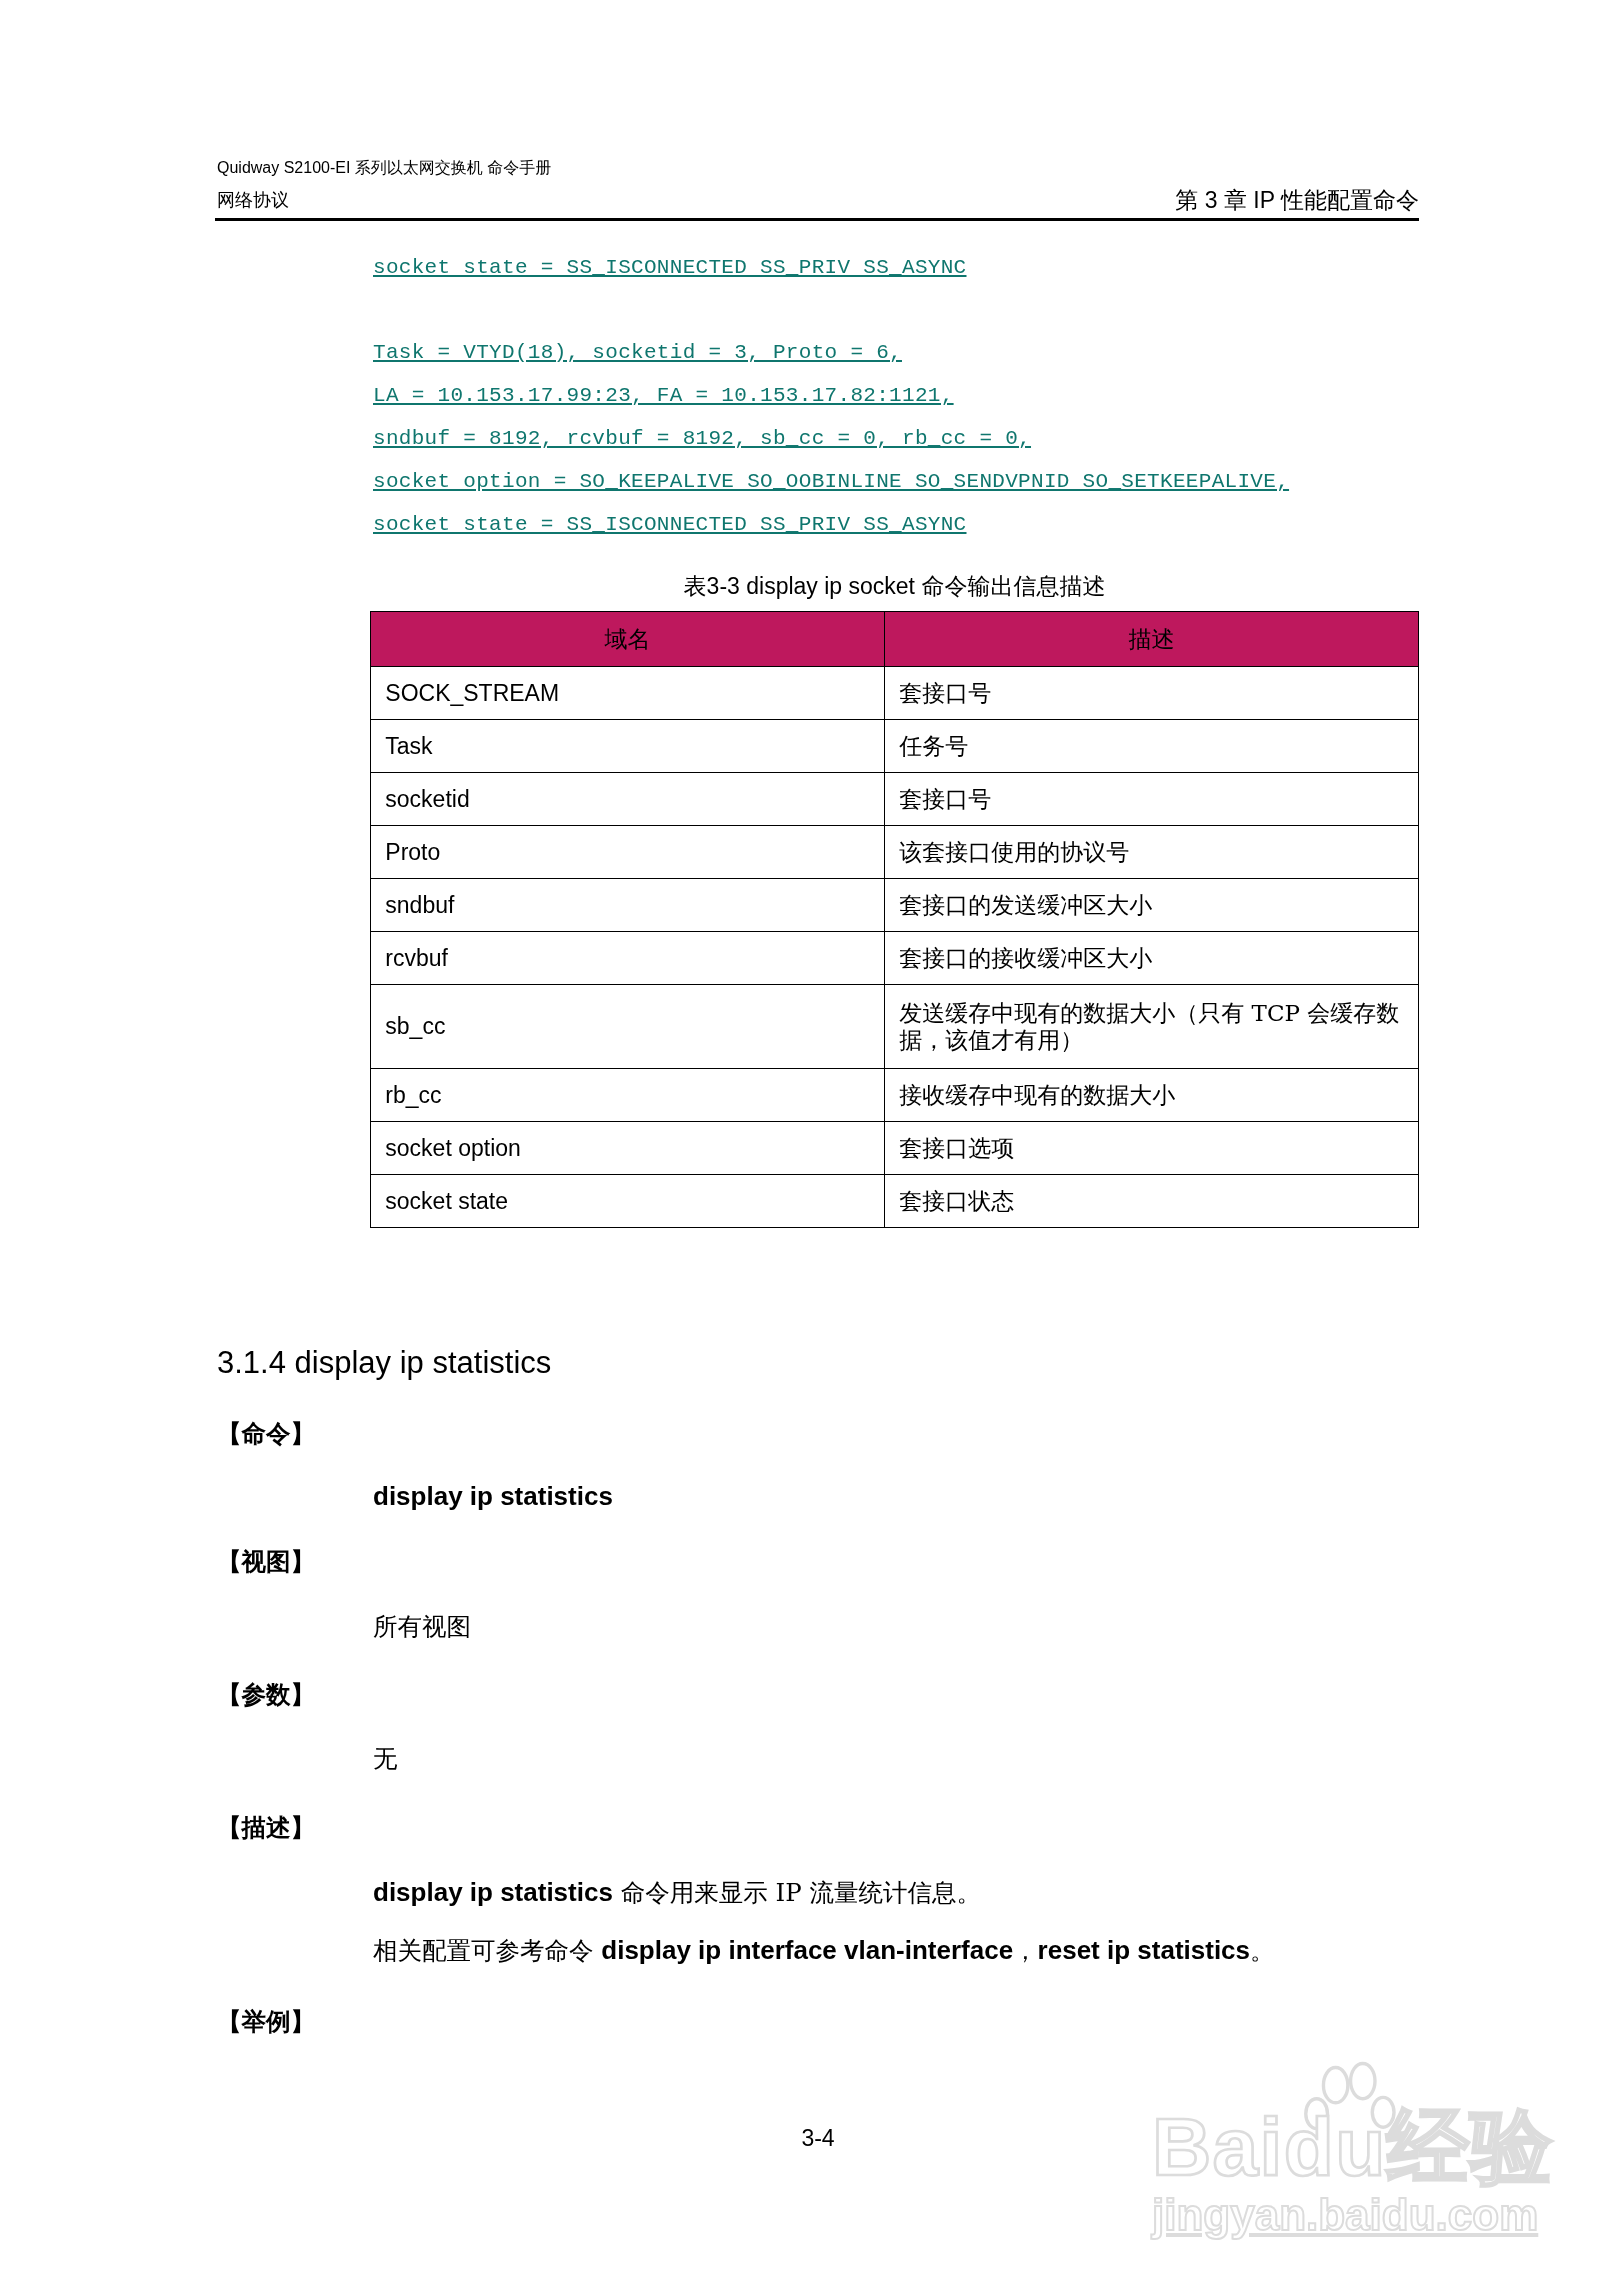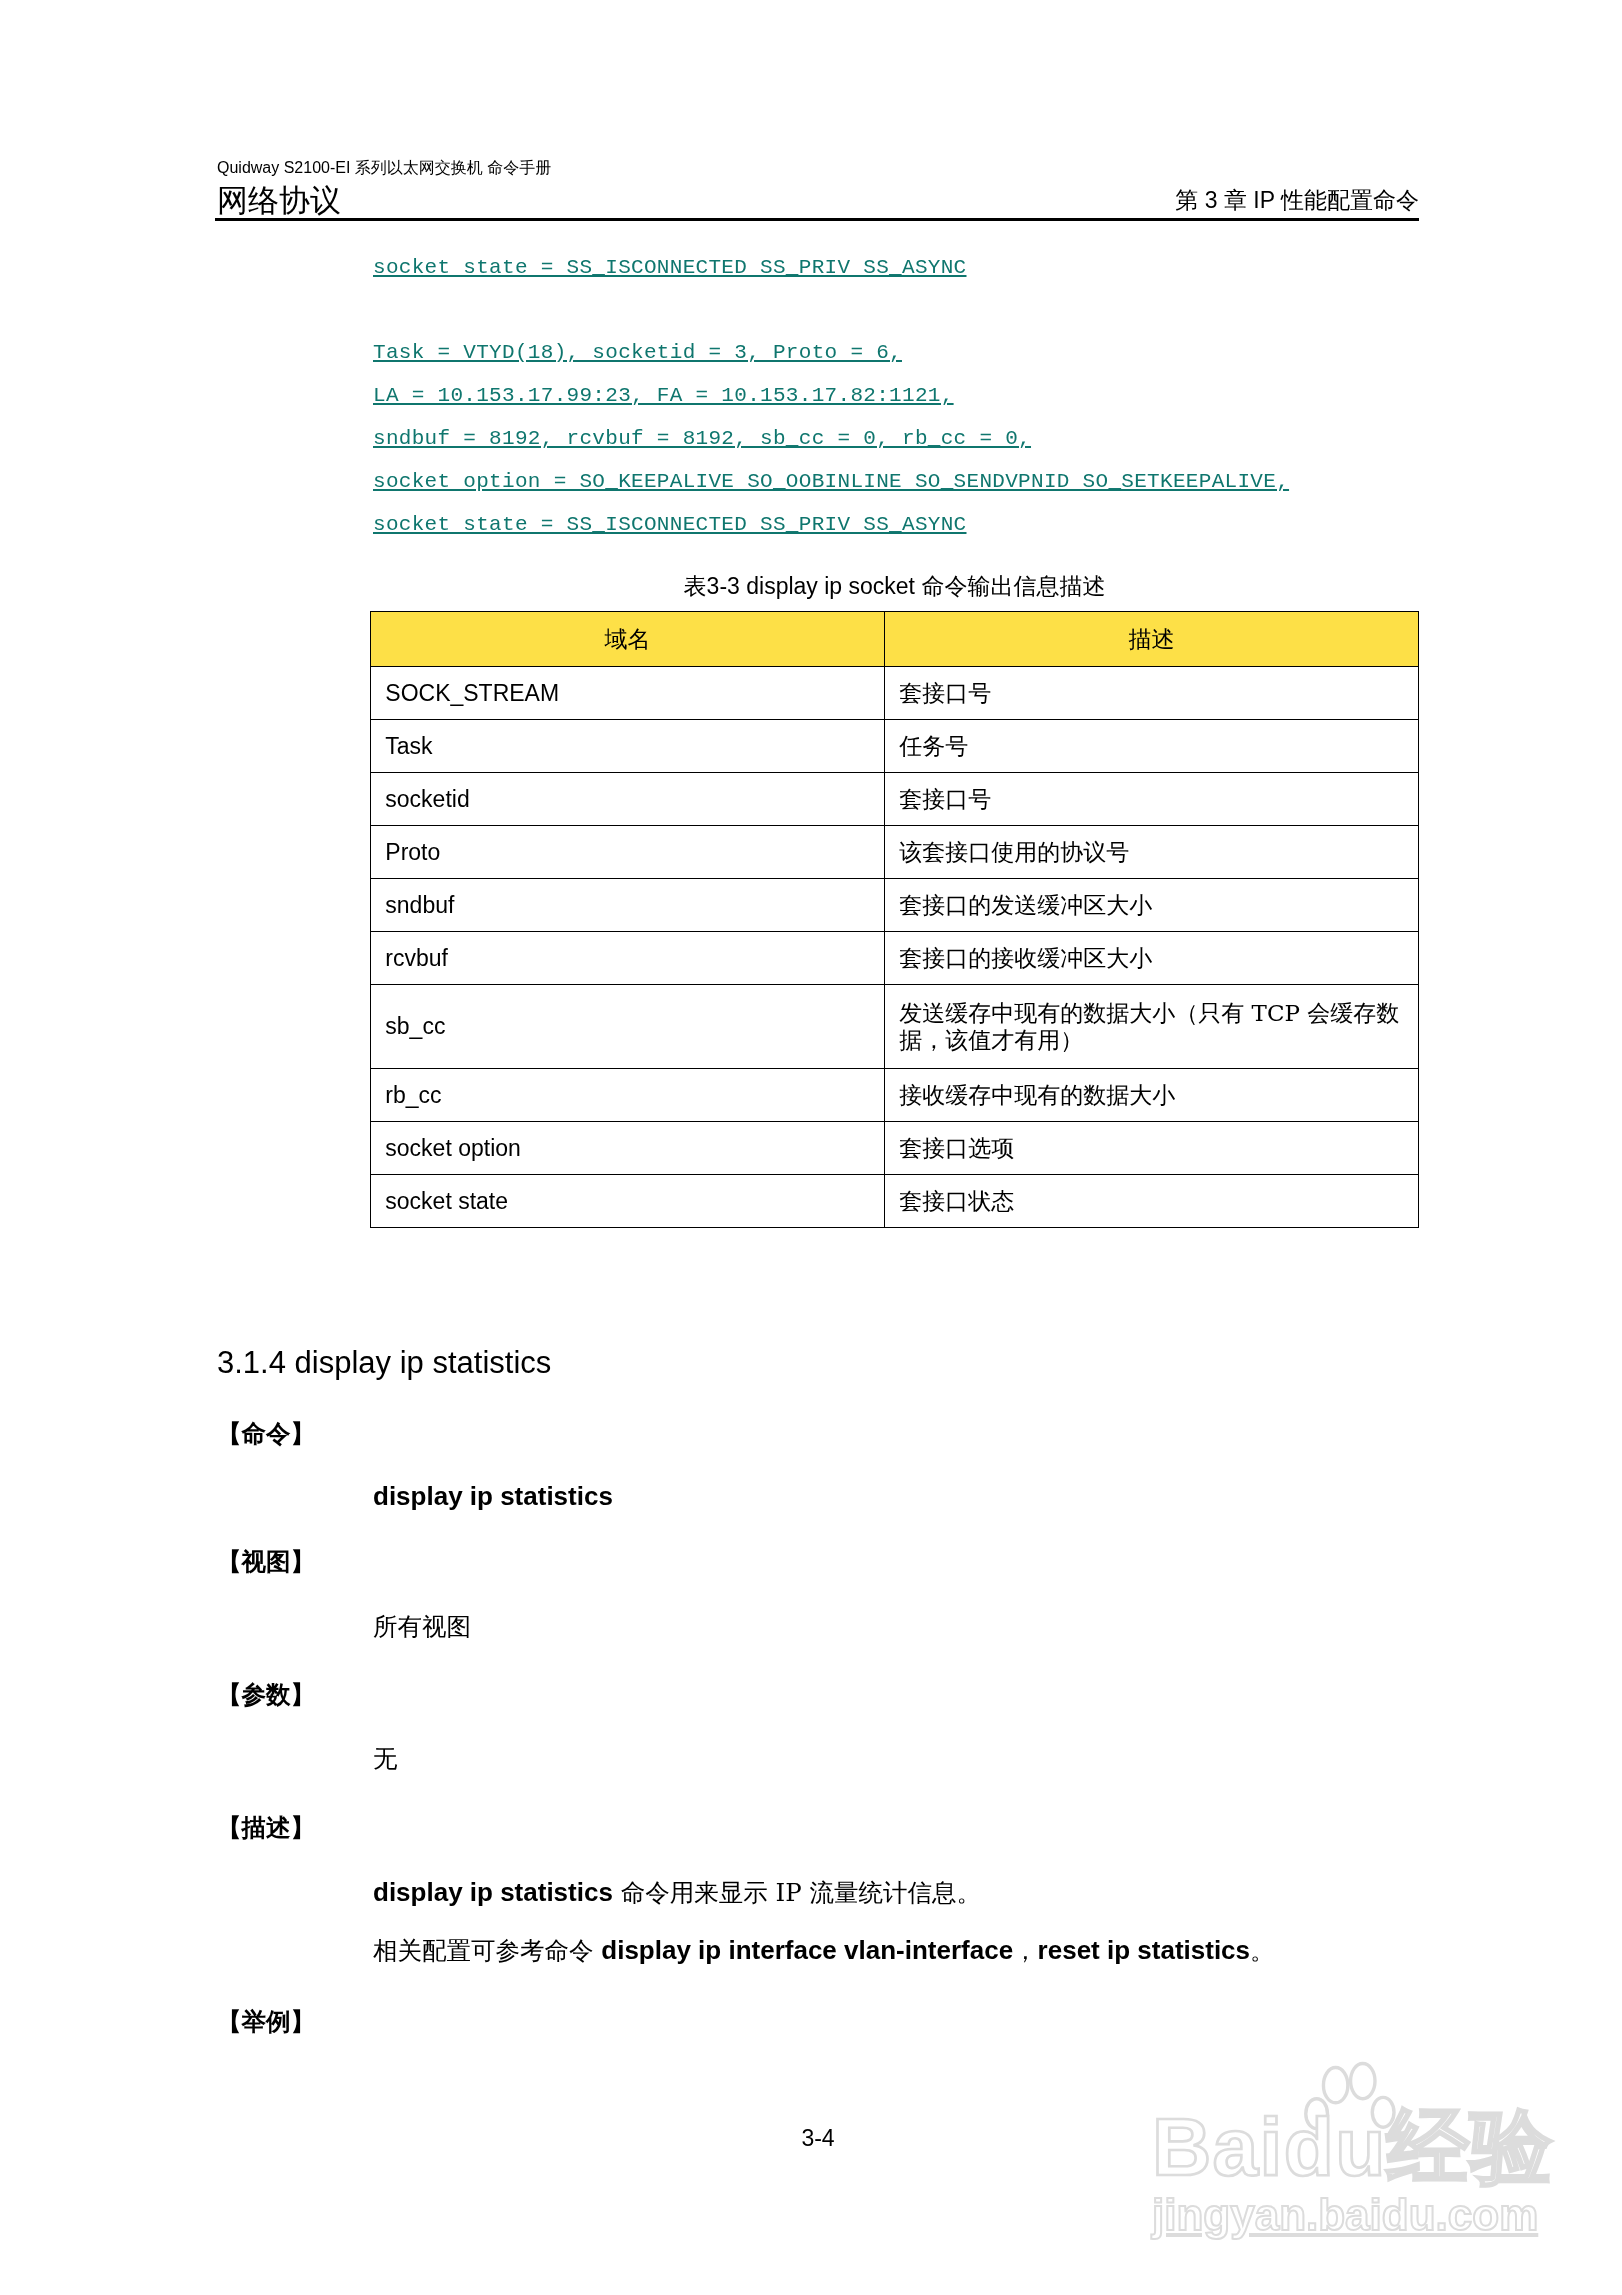--- a/index.html
+++ b/index.html
@@ -4,37 +4,37 @@
   <style>
     html, body { margin: 0; padding: 0; background: #ffffff; }
     body {
       width: 1622px; height: 2295px; position: relative; overflow: hidden;
       font-family: "Liberation Sans", "DejaVu Sans", sans-serif; color: #000;
     }
     .abs { position: absolute; }
 
     
     .hdr-title { left: 217px; top: 154px; font-size: 16px; line-height: 27px; white-space: nowrap; }
-    .hdr-sub   { left: 217px; top: 187px; font-size: 31px; line-height: 27px; white-space: nowrap; }
+    .hdr-sub   { left: 217px; top: 187px; font-size: 18px; line-height: 27px; white-space: nowrap; }
     .hdr-chap  { right: 203px; top: 187px; font-size: 23px; line-height: 27px; white-space: nowrap; }
     .hdr-rule  { left: 215px; top: 218px; width: 1204px; height: 2.7px; background: #000; }
 
     
     .code {
       left: 373px; font-family: "Liberation Mono", "DejaVu Sans Mono", monospace;
       font-size: 21px; line-height: 27px; color: #0f766e; white-space: pre; letter-spacing: 0.3px; text-decoration: underline;
     }
 
     
     .caption { left: 370px; width: 1049px; top: 573px; text-align: center; font-size: 23px; line-height: 27px; }
 
     
     .tbl { left: 370px; top: 611px; width: 1049px; border-collapse: collapse; }
     .tbl th, .tbl td { border: 1.7px solid #000; font-size: 23px; line-height: 27px; vertical-align: middle; }
-    .tbl th { background: #fde047; font-weight: normal; height: 52px; text-align: center; }
+    .tbl th { background: #be185d; font-weight: normal; height: 52px; text-align: center; }
     .tbl td { padding: 0 14.3px; height: 52px; }
     .tbl td.tall { height: 83px; }
     .col1 { width: 511px; }
     .zh { font-family: "DejaVu Serif", "Liberation Serif", serif; font-size: 22.5px; }
 
     
     .sec-title { left: 217px; top: 1344px; font-size: 31px; line-height: 38px; white-space: nowrap; }
     .label { left: 217px; font-size: 24.5px; line-height: 30px; font-weight: bold; white-space: nowrap; text-align: center; }
     .body-line { left: 373px; font-size: 26px; line-height: 33px; white-space: nowrap; }
     .bold { font-weight: bold; }

